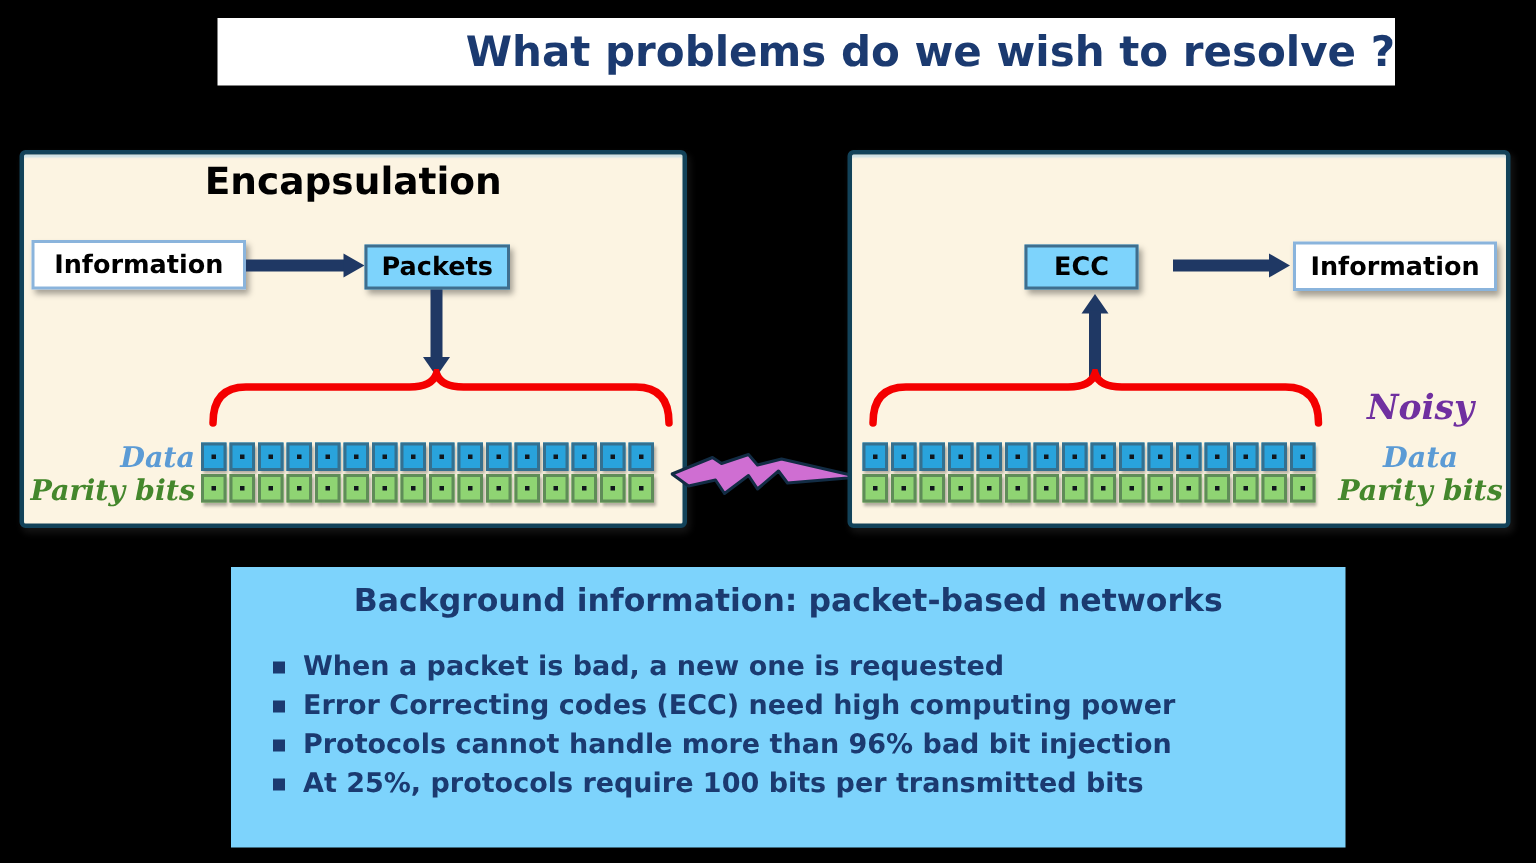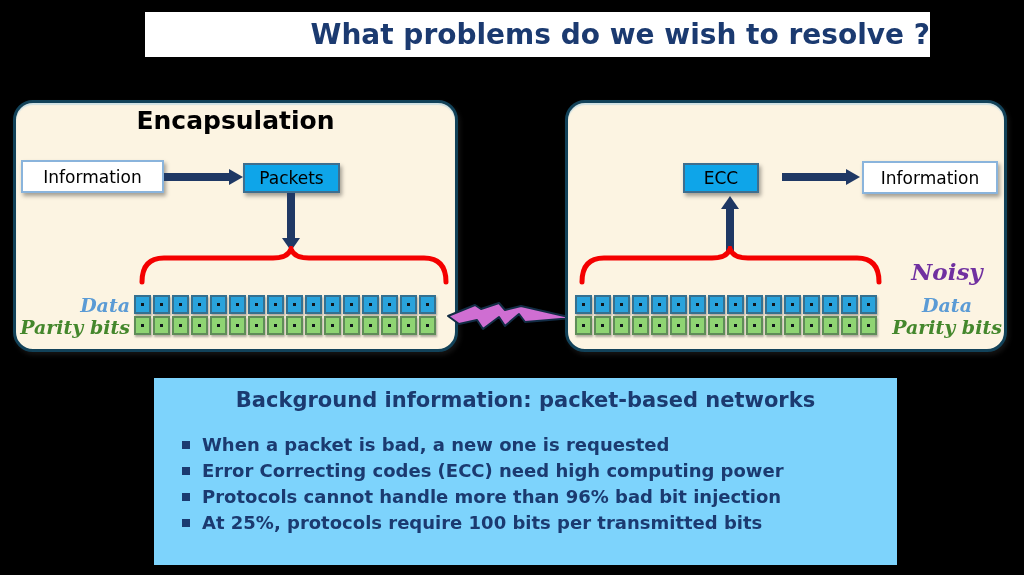--- a/index.html
+++ b/index.html
@@ -12,36 +12,36 @@
   
   .title-bar {
     position: absolute; left: 145px; top: 12px; width: 785px; height: 45px;
     background: #ffffff; display: flex; align-items: center; justify-content: flex-end;
   }
   .title-text { color: #1b3a70; font-weight: bold; font-size: 28px; white-space: nowrap; }
 
   
   .panel {
     position: absolute; top: 100px; height: 252px;
-    background: #fcf4e2; border: 3px solid #124259; border-radius: 20px;
+    background: #fcf4e2; border: 3px solid #124259; border-radius: 4px;
     box-shadow: inset 0 2px 1px rgba(170,210,230,.55), 2px 3px 5px rgba(60,60,60,.35);
   }
   .panel-left  { left: 13px;  width: 445px; }
   .panel-right { left: 565px; width: 442px; }
   .panel-title {
     position: absolute; top: 3px; left: 0; right: 0; text-align: center;
     font-size: 25px; font-weight: bold; color: #000;
   }
   .node {
     position: absolute; display: flex; align-items: center; justify-content: center;
-    font-weight: normal; color: #000; box-shadow: 2px 3px 4px rgba(0,0,0,.35);
+    font-weight: bold; color: #000; box-shadow: 2px 3px 4px rgba(0,0,0,.35);
     white-space: nowrap;
   }
   .white-node { background: #ffffff; border: 2px solid #8ab4dc; font-size: 17px; }
-  .blue-node  { background: #0ea5e9; border: 2px solid #3f6e8e; font-size: 17px; }
+  .blue-node  { background: #7dd3fc; border: 2px solid #3f6e8e; font-size: 17px; }
 
   
   .h-arrow { position: absolute; height: 16px; }
   .h-arrow .shaft { position: absolute; left: 0; right: 12px; top: 4px; height: 8px; background: #1f3864; }
   .h-arrow::after {
     content: ""; position: absolute; right: 0; top: 0;
     border-top: 8px solid transparent; border-bottom: 8px solid transparent;
     border-left: 14px solid #1f3864;
   }
   .v-arrow { position: absolute; width: 18px; }

